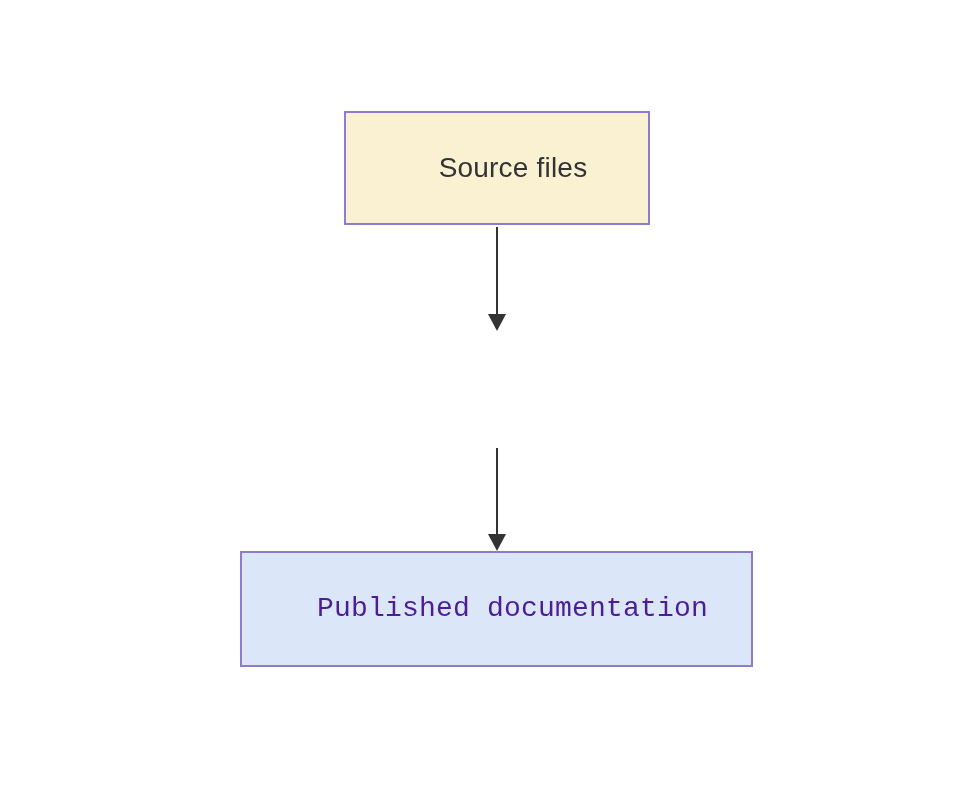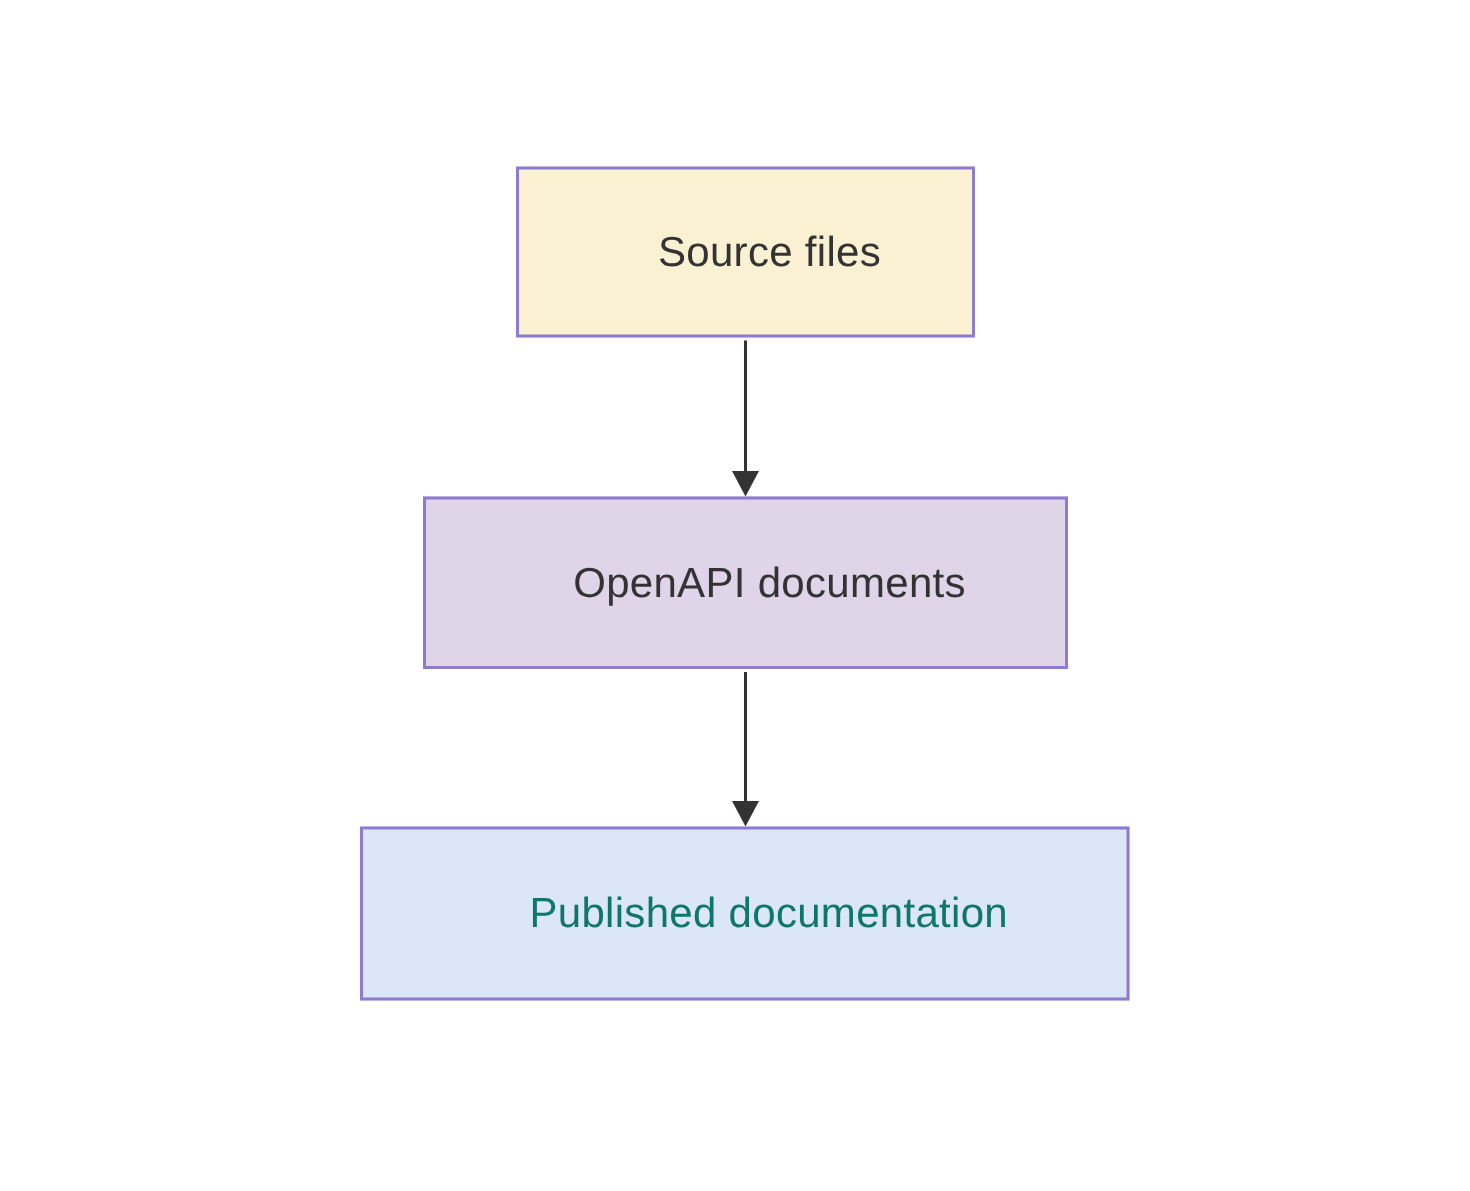--- a/index.html
+++ b/index.html
@@ -54,21 +54,18 @@
     <g>
       <line class="edge-line" x1="497" y1="448" x2="497" y2="537" stroke="#333333" stroke-width="2"></line>
       <polygon class="edge-head" points="488,534 506,534 497,551" fill="#333333"></polygon>
     </g>
   </svg>
 
   <div class="node node-0" style="background: rgb(250, 240, 210); border-color: rgb(140, 123, 209); color: rgb(51, 51, 51);">
     <span class="node-label">Source files</span>
   </div>
 
-  <div class="node node-1" style="background: rgb(224, 212, 232); border-color: rgb(140, 123, 209); color: rgb(51, 51, 51);">
-    <span class="node-label">OpenAPI documents</span>
-  </div>
 
-  <div class="node node-2" style="background: rgb(219, 230, 248); border-color: rgb(140, 123, 209); color: #0f766e;">
+  <div class="node node-2" style="background: rgb(219, 230, 248); border-color: rgb(140, 123, 209); color: #4c1d95; font-family: Liberation Mono, monospace;">
     <span class="node-label">Published documentation</span>
   </div>
 
 </div>
 
 </body></html>

